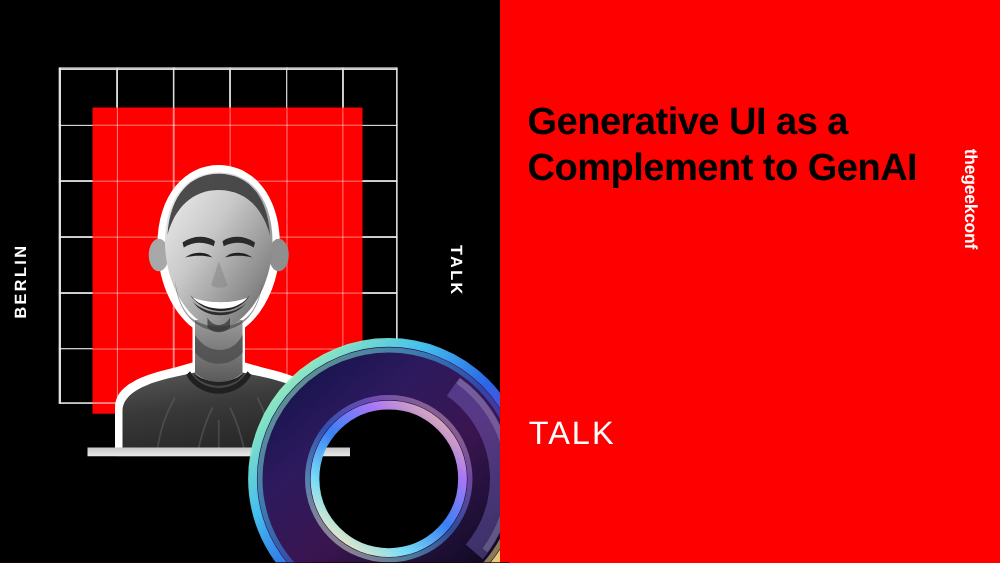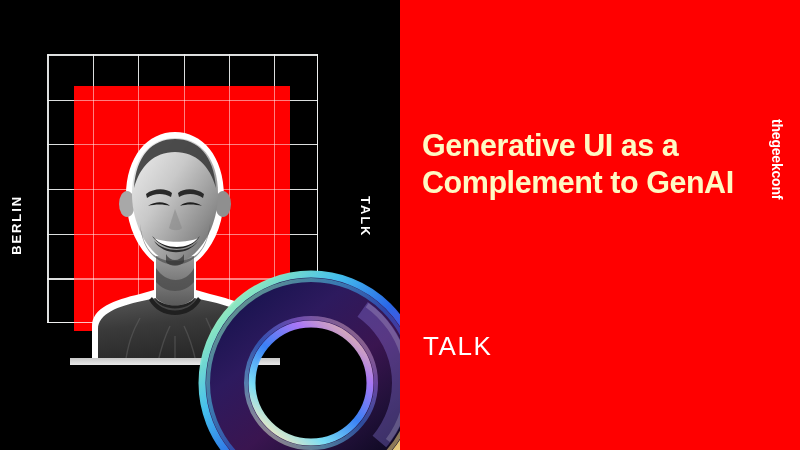--- a/index.html
+++ b/index.html
@@ -115,26 +115,25 @@
     position:absolute; left:400px; top:0;
     width:400px; height:450px;
     background:#ff0000;
     overflow:hidden;
   }
 
   .title {
     position:absolute;
     left:22px; top:79px;
     width:320px;
-    color:#fef9c3;
+    color:#000000;
     font-size:30.5px;
     font-weight:bold;
     line-height:1.215;
     letter-spacing:-0.45px;
-    margin-top:48px;
   }
 
   .talk-big {
     position:absolute;
     left:23px; top:333px;
     color:#ffffff;
     font-size:26px;
     font-weight:300;
     letter-spacing:1.6px;
     line-height:1;

